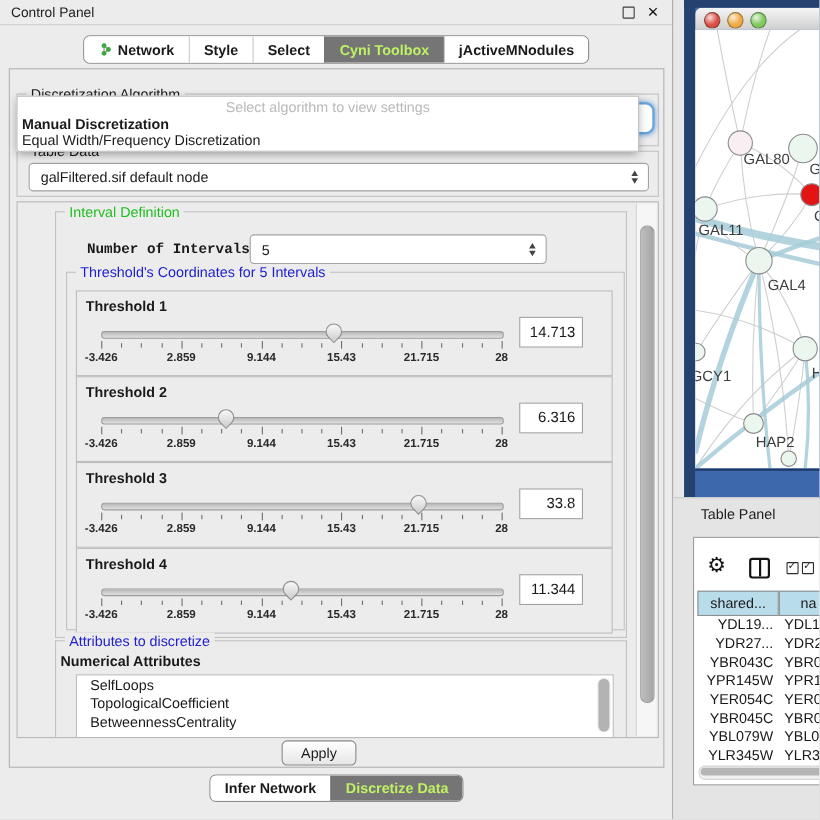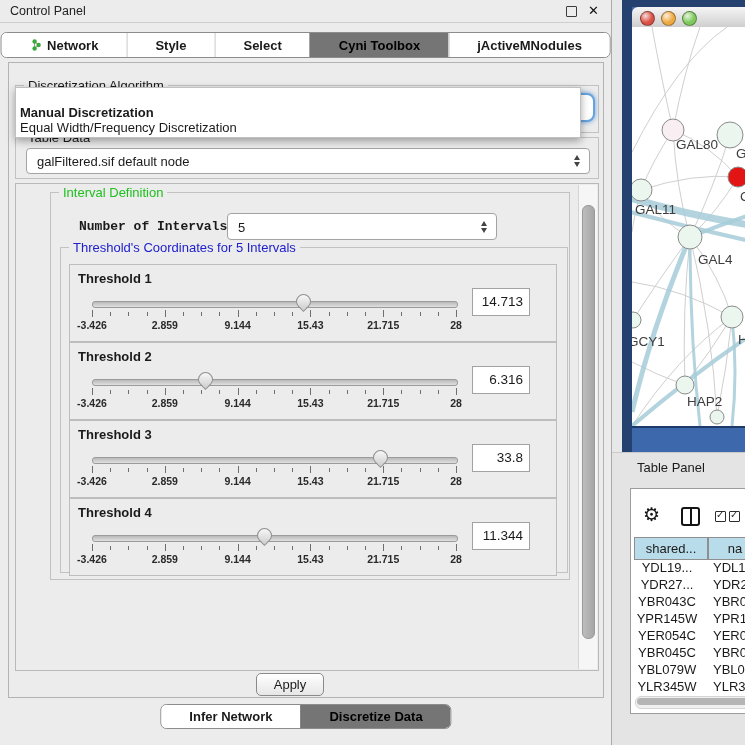--- a/index.html
+++ b/index.html
@@ -9,24 +9,24 @@
 
   
   #control-panel{left:0;top:0;width:611px;height:745px;background:#ececec;border-right:1px solid #aaa;}
   #cp-titlebar{left:0;top:0;width:100%;height:22px;border-bottom:1px solid #cfcfcf;}
   #cp-title{left:10px;top:4px;font-size:12.5px;color:#222;}
   #float-icon{right:34px;top:6px;width:9px;height:9px;border:1.5px solid #3c3c3c;border-radius:1px;}
   #close-icon{right:12px;top:3px;font-weight:bold;font-size:13px;color:#111;}
 
   #top-tab-bar{top:32px;left:50%;transform:translateX(-50%);display:flex;height:24px;
     border:1px solid #8c8c8c;border-radius:6px;overflow:hidden;background:#fff;}
-  .tab{display:flex;align-items:center;gap:5px;padding:0 28px;font-weight:600;font-size:13px;
+  .tab{display:flex;align-items:center;gap:5px;padding:0 13px;font-weight:600;font-size:13px;
     background:#fff;border-left:1px solid #c9c9c9;white-space:nowrap;cursor:default;}
   .tab:first-child{border-left:none;}
-  .tab.selected{background:#757575;color:#000000;border-left-color:#757575;}
+  .tab.selected{background:#757575;color:#bef264;border-left-color:#757575;}
 
   #main-panel{left:8px;top:62px;width:594px;height:634px;border:1px solid #b3b3b3;background:#ececec;}
 
   .groupbox{position:absolute;border:1px solid #c2c2c2;}
   .group-title{position:absolute;top:-8px;left:8px;background:#ececec;padding:0 4px;font-size:13px;white-space:nowrap;}
   .group-title.green{color:#1fbf1f;}
   .group-title.blue{color:#2020cf;}
 
   
   #algo-combo{left:16px;top:30px;width:566px;height:25px;background:#fff;border:2px solid #67a3dc;
@@ -92,21 +92,21 @@
   #table-panel-bg{left:612px;top:482px;width:133px;height:263px;background:#e4e4e4;}
   #table-container{left:18px;top:6px;width:130px;height:224px;background:#fff;border:1px solid #9c9c9c;}
   #gear-icon{left:12px;top:14px;font-size:19px;color:#141414;}
   #columns-icon{left:50px;top:18px;width:15px;height:15px;border:2px solid #141414;border-radius:3px;}
   #columns-icon:after{content:"";position:absolute;left:50%;top:0;bottom:0;width:2px;margin-left:-1px;background:#141414;}
   .cb{position:absolute;top:22px;width:9px;height:9px;border:1.5px solid #2c2c2c;border-radius:1px;}
   .cb:after{content:"✓";position:absolute;left:0px;top:-3px;font-size:10px;font-weight:bold;color:#2c2c2c;}
   .th-cell{position:absolute;top:48px;height:21px;background:#b9dcea;border:1px solid #8f8f8f;
     text-align:center;line-height:21px;font-size:13px;overflow:hidden;}
   .t-row{position:absolute;left:0;width:130px;height:17px;line-height:17px;font-size:13px;display:flex;}
-  .t-c1{width:72px;text-align:center;overflow:hidden;white-space:nowrap;}
+  .t-c1{width:72px;text-align:right;overflow:hidden;white-space:nowrap;}
   .t-c2{padding-left:10px;overflow:hidden;white-space:nowrap;}
   #h-scrollbar{left:4px;top:207px;width:124px;height:11px;background:#f0f0f0;border:1px solid #d5d5d5;border-radius:6px;}
   #h-thumb{position:absolute;left:1px;top:1px;width:95%;height:7px;background:#b5b5b5;border-radius:4px;}
 
   svg text{font-family:"Liberation Sans","DejaVu Sans",sans-serif;}
 </style>
 </head>
 <body>
 
 <div id="screen">
@@ -146,20 +146,21 @@
       </div>
 
     <div id="main-panel" class="abs">
 
       <div class="groupbox" style="left:6px;top:22px;width:582px;height:46px;">
         <span class="group-title" style="top:-8px;">Discretization Algorithm</span>
       </div>
       <div id="algo-combo" class="abs"></div>
 
       <div id="algo-popup" class="abs">
+        <div id="popup-hint" class="abs">Select algorithm to view settings</div>
       <div class="popup-option" style="top: 17px; font-weight: bold;">Manual Discretization</div>
           <div class="popup-option" style="top: 32px; font-weight: normal;">Equal Width/Frequency Discretization</div>
         </div>
 
       <div class="groupbox" style="left:6px;top:74px;width:582px;height:40px;">
         <span class="group-title">Table Data</span>
         <div class="combo" style="left:10px;top:10px;width:562px;height:24px;">
           <span class="combo-text">galFiltered.sif default node</span>
           <span class="stepper">
               <i class="arr-up"></i>
@@ -314,20 +315,32 @@
                   <div class="axis-label" style="left: 167.6px;">9.144</div>
                   <div class="axis-label" style="left: 240.4px;">15.43</div>
                   <div class="axis-label" style="left: 313.2px;">21.715</div>
                   <div class="axis-label" style="left: 386px;">28</div>
                   <div class="valuebox">11.344</div>
                 </div>
               </div>
           </div>
         </div>
 
+        <div id="attributes-group" class="groupbox abs">
+          <span class="group-title blue">Attributes to discretize</span>
+          <span id="numerical-label" class="abs">Numerical Attributes</span>
+          <div id="attr-list" class="abs">
+            <div class="attr-item">SelfLoops</div>
+              <div class="attr-item">TopologicalCoefficient</div>
+              <div class="attr-item">BetweennessCentrality</div>
+              <div id="attr-scrollbar">
+                <div id="attr-thumb"></div>
+              </div>
+          </div>
+        </div>
 
         <div id="v-scrollbar" class="abs">
           <div id="v-thumb" class="abs"></div>
         </div>
       </div>
 
       <div id="apply-button" class="abs">Apply</div>
     </div>
 
     <div id="bottom-tab-bar" class="abs">

